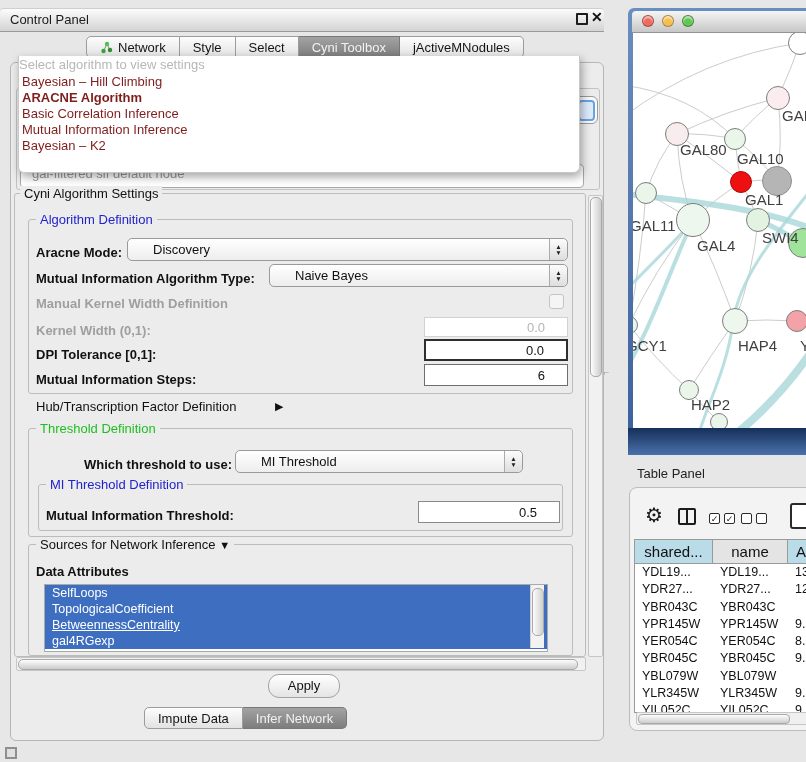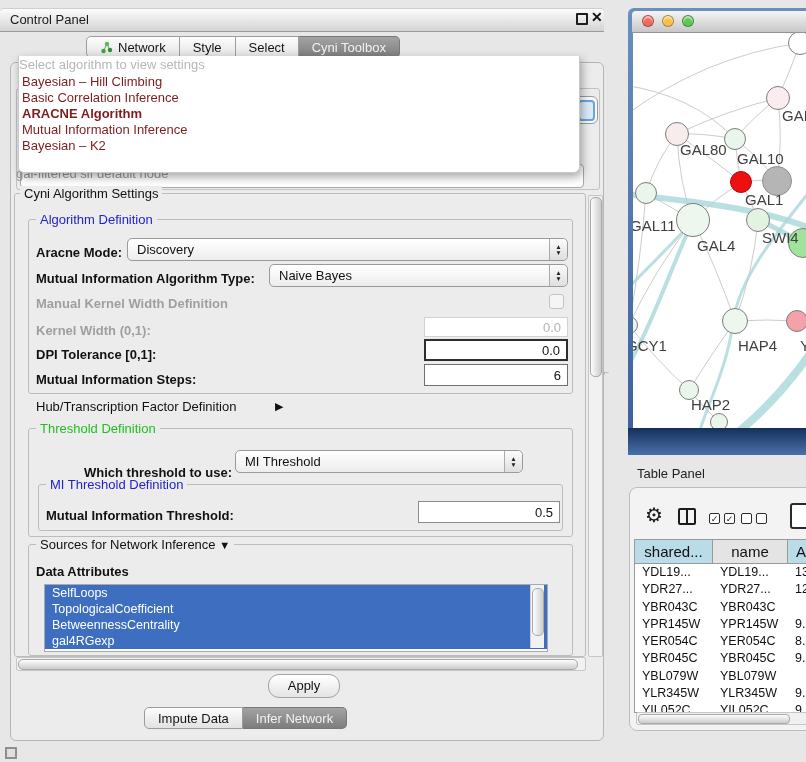--- a/index.html
+++ b/index.html
@@ -25,36 +25,36 @@
   .tab:last-child{border-radius:0 5px 5px 0;}
   .tab.selected{background:linear-gradient(#a3a3a3,#7d7d7d);color:#f2f2f2;border-color:#787878;}
   #top-tabs{left:86px;top:36px;}
   #bottom-tabs{left:144px;top:707px;}
 
   
   #frag-group{left:16px;top:88px;width:582px;height:100px;border:1px solid #c2c2c2;border-radius:3px;}
   #frag-combo-right{left:560px;top:96px;width:36px;height:26px;border:1px solid #9a9a9a;border-radius:6px;background:#fafafa;}
   #frag-focus{left:578px;top:100px;width:13px;height:17px;border:2px solid #6aa3e0;border-radius:4px;background:#dcebfa;}
   #frag-combo-bottom{left:20px;top:164px;width:562px;height:22px;border:1px solid #a8a8a8;border-radius:4px;background:#ffffff;}
-  #frag-text{left:16px;top:166px;font-size:13px;color:#9a9a9a;}
+  #frag-text{left:32px;top:166px;font-size:13px;color:#9a9a9a;}
 
   
   #algo-popup{left:18px;top:56px;width:560px;height:116px;background:#ffffff;border:1px solid #c8c8c8;border-top:none;border-radius:0 0 6px 6px;box-shadow:2px 4px 10px rgba(0,0,0,0.35);z-index:20;}
   #algo-placeholder{width:100%;font-size:13px;color:#b7b7b7;height:18px;line-height:18px;}
   .dd-item{height:16px;line-height:16px;font-size:13px;padding-left:3px;color:#7f1d1d;white-space:nowrap;}
 
   
   .grp{position:absolute;border:1px solid #bcbcbc;border-radius:3px;}
   .grp-label{position:absolute;font-size:13px;background:#ececec;padding:0 4px;white-space:nowrap;z-index:3;}
 
   
-  .combo{position:absolute;display:flex;align-items:center;justify-content:space-between;border:1px solid #9a9a9a;border-radius:5px;background:linear-gradient(#ffffff,#ededed);font-size:13px;padding-left:9px;box-sizing:border-box;}
+  .combo{position:absolute;display:flex;align-items:center;justify-content:space-between;border:1px solid #9a9a9a;border-radius:5px;background:linear-gradient(#ffffff,#ededed);font-size:13px;padding-left:25px;box-sizing:border-box;}
   .combo .spin{display:flex;flex-direction:column;align-items:center;justify-content:center;align-self:stretch;width:17px;border-left:1px solid #ababab;background:linear-gradient(#fcfcfc,#dedede);border-radius:0 5px 5px 0;}
   .combo .spin span{font-size:6.5px;line-height:5.5px;color:#222;}
-  .numfield{position:absolute;display:flex;align-items:center;justify-content:flex-end;background:#fff;font-size:13px;padding-right:6px;box-sizing:border-box;}
+  .numfield{position:absolute;display:flex;align-items:center;justify-content:flex-end;background:#fff;font-size:13px;padding-right:22px;box-sizing:border-box;}
   .checkbox{position:absolute;width:15px;height:15px;border:1px solid #c4c4c4;border-radius:3px;background:#f5f5f5;box-sizing:border-box;}
   .tri{font-size:11px;color:#111;}
 
   
   #attr-list{left:44px;top:584px;width:502px;height:66px;background:#ffffff;border:1px solid #a9a9a9;overflow:hidden;}
   .attr-item{height:16px;line-height:16px;font-size:12.5px;color:#ffffff;padding-left:7px;white-space:nowrap;}
   #attr-vscroll{left:530px;top:585px;width:13px;height:63px;background:#f2f2f2;border-left:1px solid #cfcfcf;}
   #attr-vthumb{left:531.5px;top:588px;width:10px;height:46px;border:1px solid #a9a9a9;border-radius:5px;background:linear-gradient(90deg,#fdfdfd,#cfcfcf);}
 
   
@@ -121,36 +121,39 @@
       </div>
       <div class="tab">
         <span>Style</span>
       </div>
       <div class="tab">
         <span>Select</span>
       </div>
       <div class="tab selected">
         <span>Cyni Toolbox</span>
       </div>
+      <div class="tab">
+        <span>jActiveMNodules</span>
+      </div>
     </div>
 
   <div class="abs" id="cp-body"></div>
 
   <div class="abs" id="frag-group"></div>
   <div class="abs" id="frag-combo-right"></div>
   <div class="abs" id="frag-focus"></div>
   <div class="abs" id="frag-combo-bottom"></div>
   <div class="abs" id="frag-text">gal-filtered sif default node</div>
 
   <div class="abs" id="algo-popup">
     <div id="algo-placeholder">Select algorithm to view settings</div>
     <div>
         <div class="dd-item">Bayesian – Hill Climbing</div>
+        <div class="dd-item bold">ARACNE Algorithm</div>
         <div class="dd-item">Basic Correlation Inference</div>
-        <div class="dd-item bold">ARACNE Algorithm</div>
         <div class="dd-item">Mutual Information Inference</div>
         <div class="dd-item">Bayesian – K2</div>
       </div>
   </div>
 
   <div class="grp" style="left:14px;top:193px;width:570px;height:462px;"></div>
   <span class="grp-label" style="left:20px;top:186px;">Cyni Algorithm Settings</span>
 
   <div class="grp" style="left:28px;top:219px;width:543px;height:173px;"></div>
   <span class="grp-label blue-t" style="left:36px;top:212px;">Algorithm Definition</span>
@@ -190,21 +193,21 @@
   <div class="numfield" style="left:424px;top:364px;width:144px;height:22px;border:1px solid #6f6f6f;">
     <span>6</span>
   </div>
 
   <span class="lbl" style="left:36px;top:399px;">Hub/Transcription Factor Definition</span>
   <span class="lbl tri" style="left:275px;top:400px;">▶</span>
 
   <div class="grp" style="left:28px;top:428px;width:543px;height:107px;"></div>
   <span class="grp-label green-t" style="left:36px;top:421px;">Threshold Definition</span>
 
-  <span class="lbl bold" style="left:84px;top:457px;margin-top:8px;">Which threshold to use:</span>
+  <span class="lbl bold" style="left:84px;top:457px;">Which threshold to use:</span>
   <div class="combo" style="left:235px;top:450px;width:288px;height:23px;">
     <span>MI Threshold</span>
     <span class="spin">
         <span>▲</span>
         <span>▼</span>
       </span>
   </div>
 
   <div class="grp" style="left:38px;top:484px;width:523px;height:45px;"></div>
   <span class="grp-label blue-t" style="left:46px;top:477px;">MI Threshold Definition</span>
@@ -214,21 +217,21 @@
     <span>0.5</span>
   </div>
 
   <div class="grp" style="left:28px;top:544px;width:543px;height:110px;"></div>
   <span class="grp-label" style="left:36px;top:537px;"><span>Sources for Network Inference</span> <span class="tri">▼</span></span>
 
   <span class="lbl bold" style="left:36px;top:564px;">Data Attributes</span>
   <div class="abs" id="attr-list">
       <div class="attr-item" style="background: rgb(62, 110, 192);">SelfLoops</div>
       <div class="attr-item" style="background: rgb(62, 110, 192);">TopologicalCoefficient</div>
-      <div class="attr-item" style="background: rgb(62, 110, 192);">BetweennessCentrality</div>
+      <div class="attr-item" style="background: rgb(62, 110, 192); text-decoration: underline;">BetweennessCentrality</div>
       <div class="attr-item" style="background: rgb(62, 110, 192);">gal4RGexp</div>
     </div>
   <div class="abs" id="attr-vscroll"></div>
   <div class="abs" id="attr-vthumb"></div>
 
   <div class="abs" id="set-vscroll"></div>
   <div class="abs" id="set-vthumb"></div>
   <div class="abs" id="set-hscroll"></div>
   <div class="abs" id="set-hthumb"></div>
 

